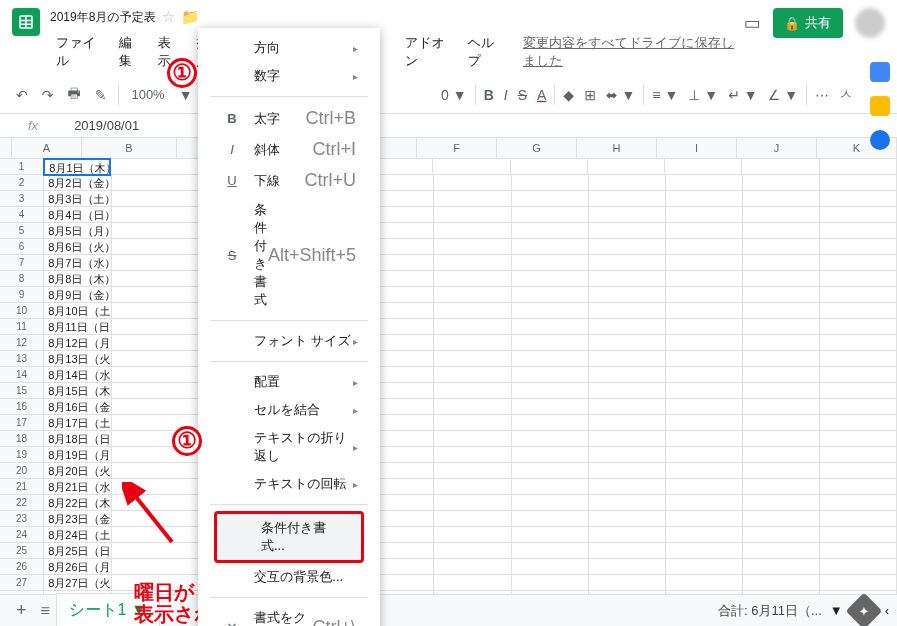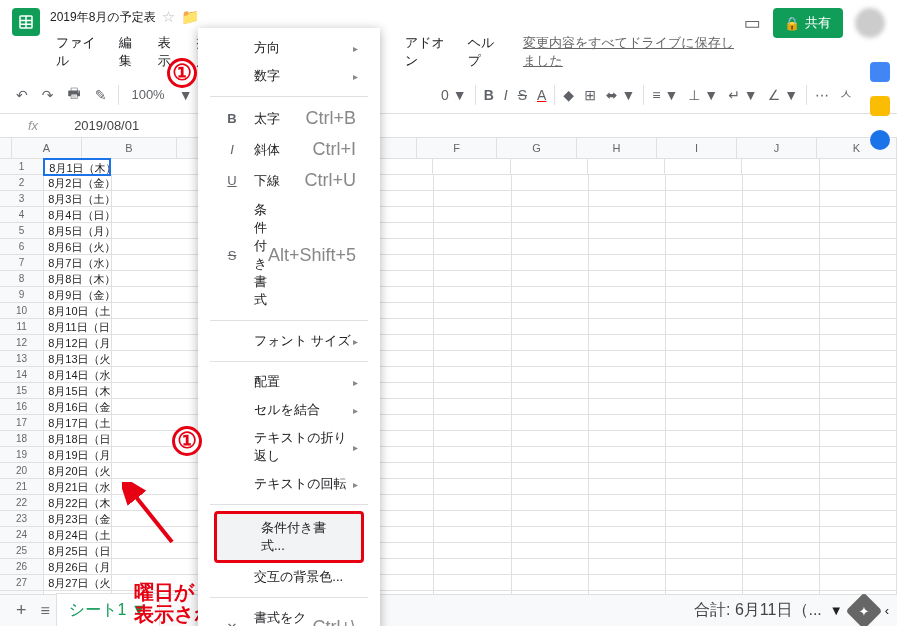--- a/index.html
+++ b/index.html
@@ -51,21 +51,21 @@
 .annotation-1 { position: absolute; color: #e60012; font-size: 22px; font-weight: bold; background: #fff; border: 3px solid #e60012; border-radius: 50%; width: 30px; height: 30px; display: flex; align-items: center; justify-content: center; z-index: 200; }
 .ann-top { top: 58px; left: 167px; }
 .ann-mid { top: 426px; left: 172px; }
 .arrow-svg { position: absolute; top: 482px; left: 122px; z-index: 50; }
 .annotation-text { position: absolute; top: 581px; left: 134px; color: #e60012; font-size: 20px; font-weight: 900; line-height: 1.1; z-index: 50; font-family: "Hiragino Sans", sans-serif;}
 .bottom-bar { position: absolute; bottom: 0; left: 0; right: 0; height: 32px; background: #f8f9fa; border-top: 1px solid #e0e0e0; display: flex; align-items: center; padding: 0 8px; }
 .add-sheet { padding: 4px 8px; color: #666; font-size: 18px; }
 .all-sheets { padding: 4px 6px; color: #666; font-size: 16px; }
 .sheet-tab { background: #fff; border: 1px solid #e0e0e0; padding: 6px 12px; font-size: 16px; color: #0f9d58; }
 .bottom-right { margin-left: auto; display: flex; align-items: center; gap: 8px; }
-.sum-info { font-size: 16px; color: #444; margin-left: 16px; }
+.sum-info { font-size: 13px; color: #444; margin-left: 16px; }
 .explore { background: #666; color: #fff; width: 26px; height: 26px; border-radius: 4px; display: flex; align-items: center; justify-content: center; transform: rotate(45deg);}
 .side-panel { position: absolute; right: 2px; top: 62px; width: 30px; display: flex; flex-direction: column; gap: 14px; align-items: center; }
 .side-icon { width: 20px; height: 20px; border-radius: 4px; }
 .side-cal { background: #4285f4; }
 .side-keep { background: #fbbc04; }
 .side-tasks { background: #1a73e8; border-radius: 50%; }
 .tool-right { position: absolute; right: 40px; display:flex; gap: 2px; align-items:center;}
 </style>
 </head>
 <body>

